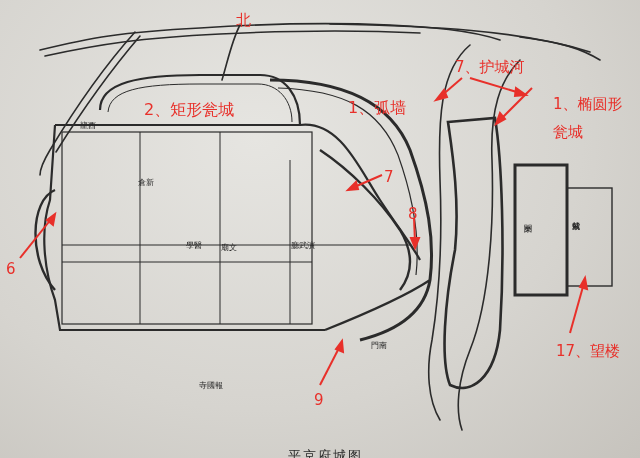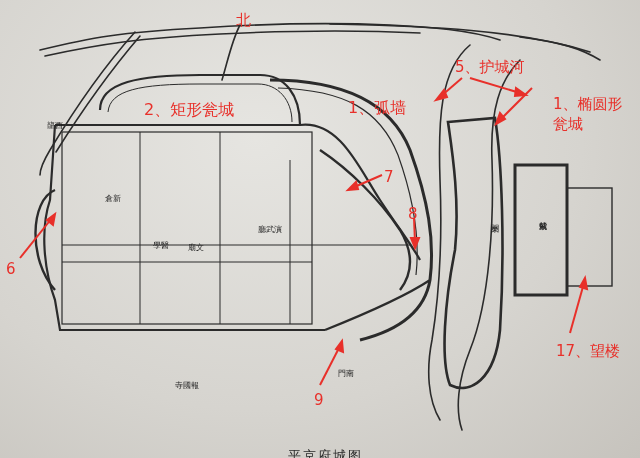--- a/index.html
+++ b/index.html
@@ -7,21 +7,21 @@
       width: 640px; height: 458px; overflow: hidden;
       background: #cfcdc8;
       font-family: "DejaVu Sans", sans-serif;
     }
     #stage { position: relative; width: 640px; height: 458px;
       background: radial-gradient(ellipse at 40% 30%, #e6e5e1 0%, #d6d4cf 60%, #c6c3bd 100%); }
     svg.map { position: absolute; left: 0; top: 0; }
     .lbl { position: absolute; color: #e8302a; font-size: 15px; white-space: nowrap; line-height: 1; }
     .caption { position: absolute; left: 288px; top: 447px; font-size: 13px; color: #2a2a2a;
       font-family: "DejaVu Serif", serif; letter-spacing: 2px; white-space: nowrap; }
-    .bld { position: absolute; font-size: 8px; color: #222; font-family: "DejaVu Serif", serif; white-space: nowrap; }
+    .bld { position: absolute; font-size: 8px; color: #222; font-family: "DejaVu Serif", serif; white-space: nowrap; margin-left: 33px; }
   </style>
 </head>
 <body>
 
 <div id="stage">
   <svg class="map" width="640" height="458" viewBox="0 0 640 458">
     <g fill="none" stroke="#2b2b2b" stroke-width="1.6" stroke-linecap="round">
 
       <path d="M40 50 C90 38 120 32 200 28 C260 24 320 22 390 25 C430 27 470 30 500 40"></path>
       <path d="M45 56 C100 44 140 38 220 34 C300 30 360 30 420 33"></path>
@@ -56,28 +56,28 @@
       <path d="M448 122 L495 118 C502 160 505 250 500 330 C495 380 470 395 450 385 C440 360 445 300 455 250 C460 200 452 150 448 122 Z" stroke-width="2.6"></path>
 
       <rect x="515" y="165" width="52" height="130" stroke-width="3"></rect>
       <rect x="567" y="188" width="45" height="98" stroke-width="1.4"></rect>
 
       <path d="M62 245 L410 245 M62 262 L312 262 M140 132 L140 324 M220 132 L220 324 M290 160 L290 324" stroke-width="1"></path>
     </g>
   </svg>
 
   <div class="bld" style="left:47px;top:120px">龍西</div>
-  <div class="bld" style="left:105px;top:193px">倉新</div>
+  <div class="bld" style="left:105px;top:177px">倉新</div>
   <div class="bld" style="left:153px;top:240px">學醫</div>
   <div class="bld" style="left:188px;top:242px">廟文</div>
-  <div class="bld" style="left:258px;top:224px">廳武演</div>
-  <div class="bld" style="left:175px;top:380px">寺國報</div>
+  <div class="bld" style="left:258px;top:240px">廳武演</div>
+  <div class="bld" style="left:166px;top:380px">寺國報</div>
   <div class="bld" style="left:488px;top:218px;writing-mode:vertical-rl">東關</div>
   <div class="bld" style="left:536px;top:215px;writing-mode:vertical-rl">紫荊城</div>
-  <div class="bld" style="left:338px;top:368px">門南</div>
+  <div class="bld" style="left:338px;top:340px">門南</div>
 
   <svg class="map" width="640" height="458" viewBox="0 0 640 458">
     <g stroke="#e8302a" stroke-width="2" fill="#e8302a">
       <line x1="462" y1="78" x2="440" y2="97"></line>
         <polygon points="436,100 444,90 447,97"></polygon>
       <line x1="470" y1="78" x2="520" y2="93"></line>
         <polygon points="526,95 516,88 515,96"></polygon>
       <line x1="532" y1="88" x2="500" y2="120"></line>
         <polygon points="496,124 500,113 505,119"></polygon>
       <line x1="382" y1="175" x2="352" y2="188"></line>
@@ -89,23 +89,23 @@
       <line x1="320" y1="385" x2="340" y2="346"></line>
         <polygon points="342,341 343,352 336,349"></polygon>
       <line x1="570" y1="333" x2="584" y2="283"></line>
         <polygon points="585,278 587,289 580,287"></polygon>
     </g>
   </svg>
 
   <div class="lbl" style="left:236px;top:13px">北</div>
   <div class="lbl" style="left:144px;top:102px;font-size:16px">2、矩形瓮城</div>
   <div class="lbl" style="left:348px;top:100px;font-size:16px">1、弧墙</div>
-  <div class="lbl" style="left:455px;top:60px">5、护城河</div>
+  <div class="lbl" style="left:455px;top:60px">7、护城河</div>
   <div class="lbl" style="left:553px;top:97px">1、椭圆形</div>
-  <div class="lbl" style="left:553px;top:117px">瓮城</div>
+  <div class="lbl" style="left:553px;top:125px">瓮城</div>
   <div class="lbl" style="left:384px;top:170px">7</div>
   <div class="lbl" style="left:408px;top:207px">8</div>
   <div class="lbl" style="left:6px;top:262px">6</div>
   <div class="lbl" style="left:314px;top:393px">9</div>
   <div class="lbl" style="left:556px;top:344px">17、望楼</div>
 
   <div class="caption">平京府城图</div>
 </div>
 
 </body></html>

